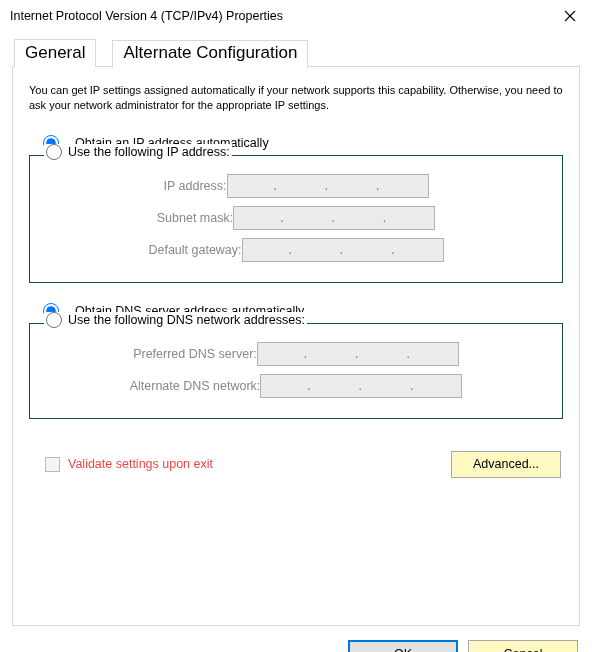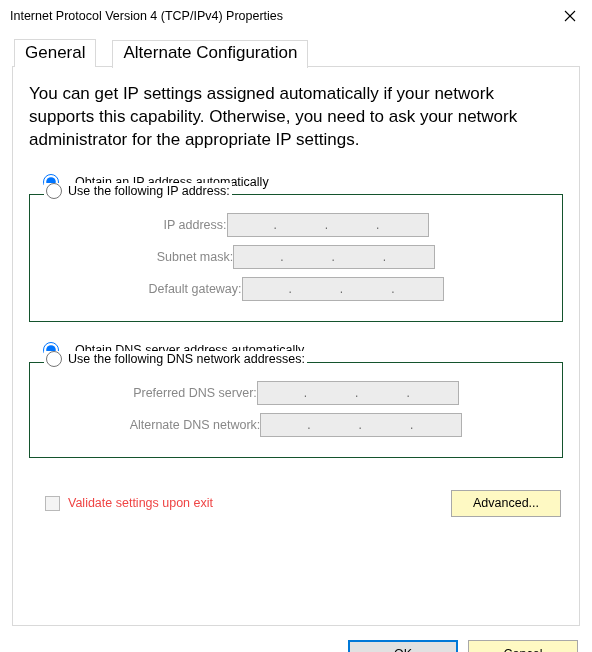--- a/index.html
+++ b/index.html
@@ -61,21 +61,21 @@
     margin-left: 16px;
   }
   .tab-panel {
     border: 1px solid #d9d9d9;
     background: #fff;
     padding: 16px 16px 16px 16px;
     min-height: 560px;
     position: relative;
   }
   .desc {
-    font-size: 17px;
+    font-size: 11px;
     margin: 0 0 22px 0;
     line-height: 1.35;
   }
   .radio-row {
     display: flex;
     align-items: center;
     gap: 16px;
     margin: 0 0 4px 14px;
     cursor: pointer;
   }

